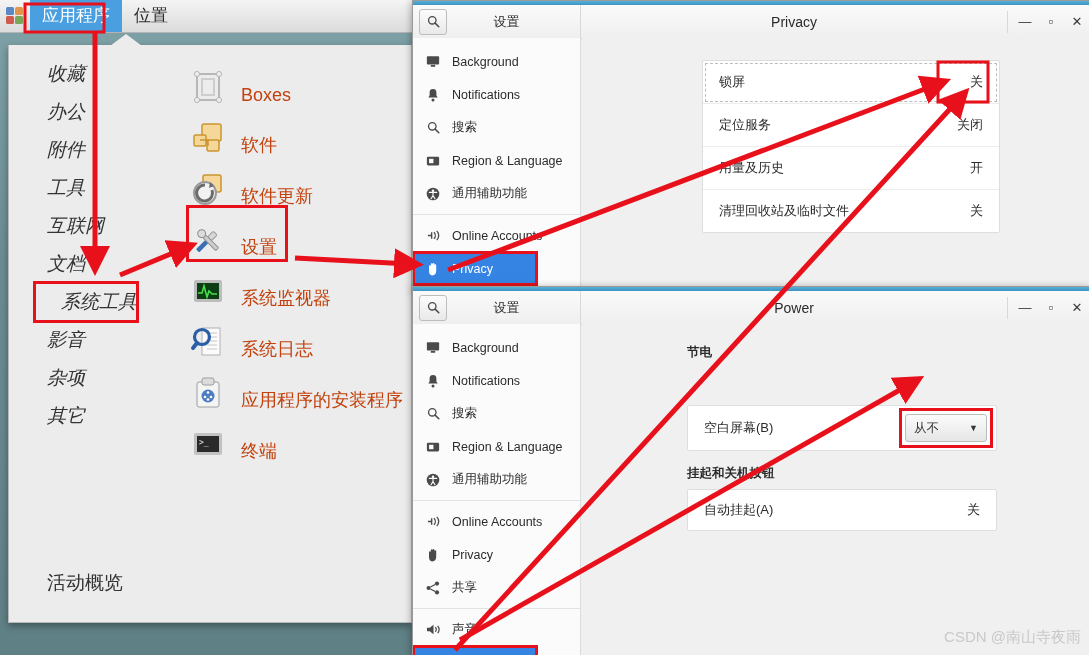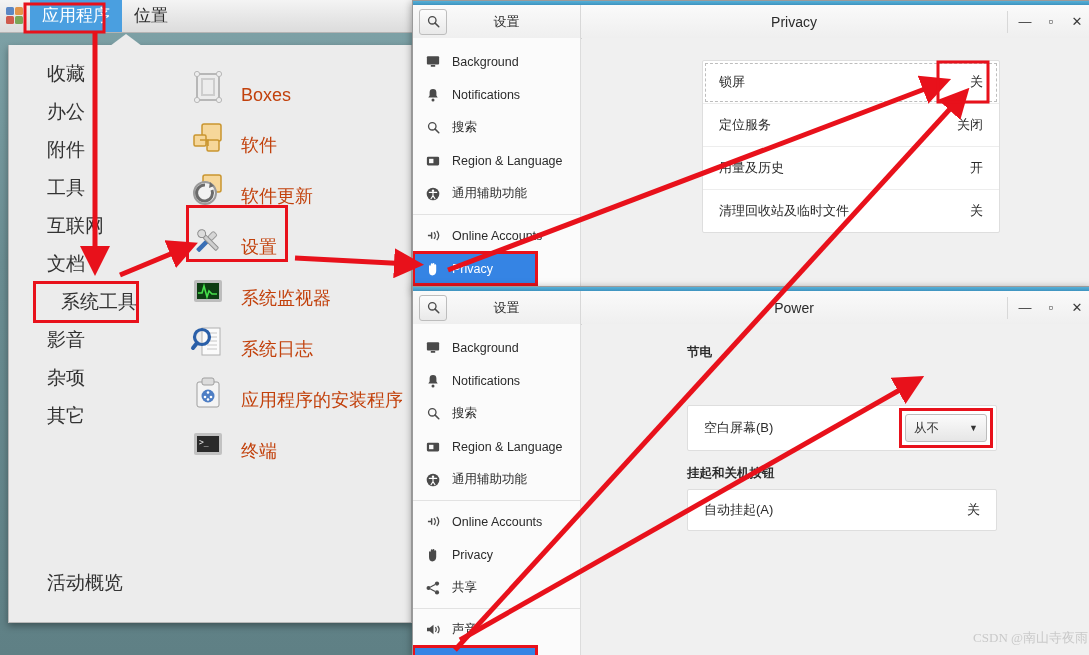--- a/index.html
+++ b/index.html
@@ -21,21 +21,21 @@
   .panel-item{font-size:17px;color:#2b2b2b;padding:3px 12px;line-height:26px;}
   .panel-item.active{background:#4a9fe0;color:#fff;}
 
   
   #appmenu{position:absolute;left:8px;top:45px;width:402px;height:577px;
     background:#ececec;border:1px solid #b9b9b9;border-top:none;
     box-shadow:0 3px 7px rgba(0,0,0,.35);overflow:hidden;}
   #menu-arrow{position:absolute;left:110px;top:34px;width:0;height:0;
     border-left:16px solid transparent;border-right:16px solid transparent;
     border-bottom:12px solid #ececec;z-index:6;}
-  .cat-col{position:absolute;left:0;top:10px;width:155px;}
+  .cat-col{position:absolute;left:0;top:10px;width:155px;font-style:italic;}
   .cat{font-size:19px;color:#333;padding:7px 0 7px 38px;line-height:24px;white-space:nowrap;}
   .cat.boxed{outline:3px solid #e8111b;outline-offset:-1px;margin-left:26px;padding-left:12px;width:90px;text-align:right;}
   .app-col{position:absolute;left:180px;top:10px;width:222px;}
   .app{display:flex;align-items:flex-end;height:51px;font-size:18px;color:#c2410c;white-space:nowrap;}
   .app .ai{width:38px;height:38px;margin-right:14px;flex:0 0 auto;position:relative;}
   .app.boxed{outline:3px solid #e8111b;outline-offset:0px;width:96px;}
   #overview{position:absolute;left:38px;bottom:26px;font-size:19px;color:#333;}
 
   
   .win{position:absolute;background:#f0f0f0;border:1px solid #9a9a9a;
@@ -81,21 +81,21 @@
   .combo{display:inline-flex;align-items:center;justify-content:space-between;
       min-width:64px;height:26px;padding:0 8px;border:1px solid #bcbcbc;border-radius:3px;
       background:linear-gradient(180deg,#fbfbfb,#e6e6e6);font-size:12.5px;color:#333;}
   .combo .caret{margin-left:12px;font-size:9px;}
   .combo-wrap.boxed{outline:3px solid #e8111b;padding:3px;display:inline-block;}
 
   
   #anno{position:absolute;inset:0;pointer-events:none;z-index:50;}
 
   
-  #wm{position:absolute;right:1px;bottom:8px;font-size:13px;color:#c9c9c9;z-index:40;font-family:Liberation Serif, serif;}
+  #wm{position:absolute;right:8px;bottom:8px;font-size:15px;color:#c9c9c9;z-index:40;}
 </style>
 </head>
 <body>
 
 <div id="desktop"></div>
 
 <div id="panel">
   <div class="panel-logo">
     <svg width="22" height="22" viewBox="0 0 22 22">
       <rect x="2" y="2" width="8" height="8" rx="1.5" fill="#5b87c4"></rect>

